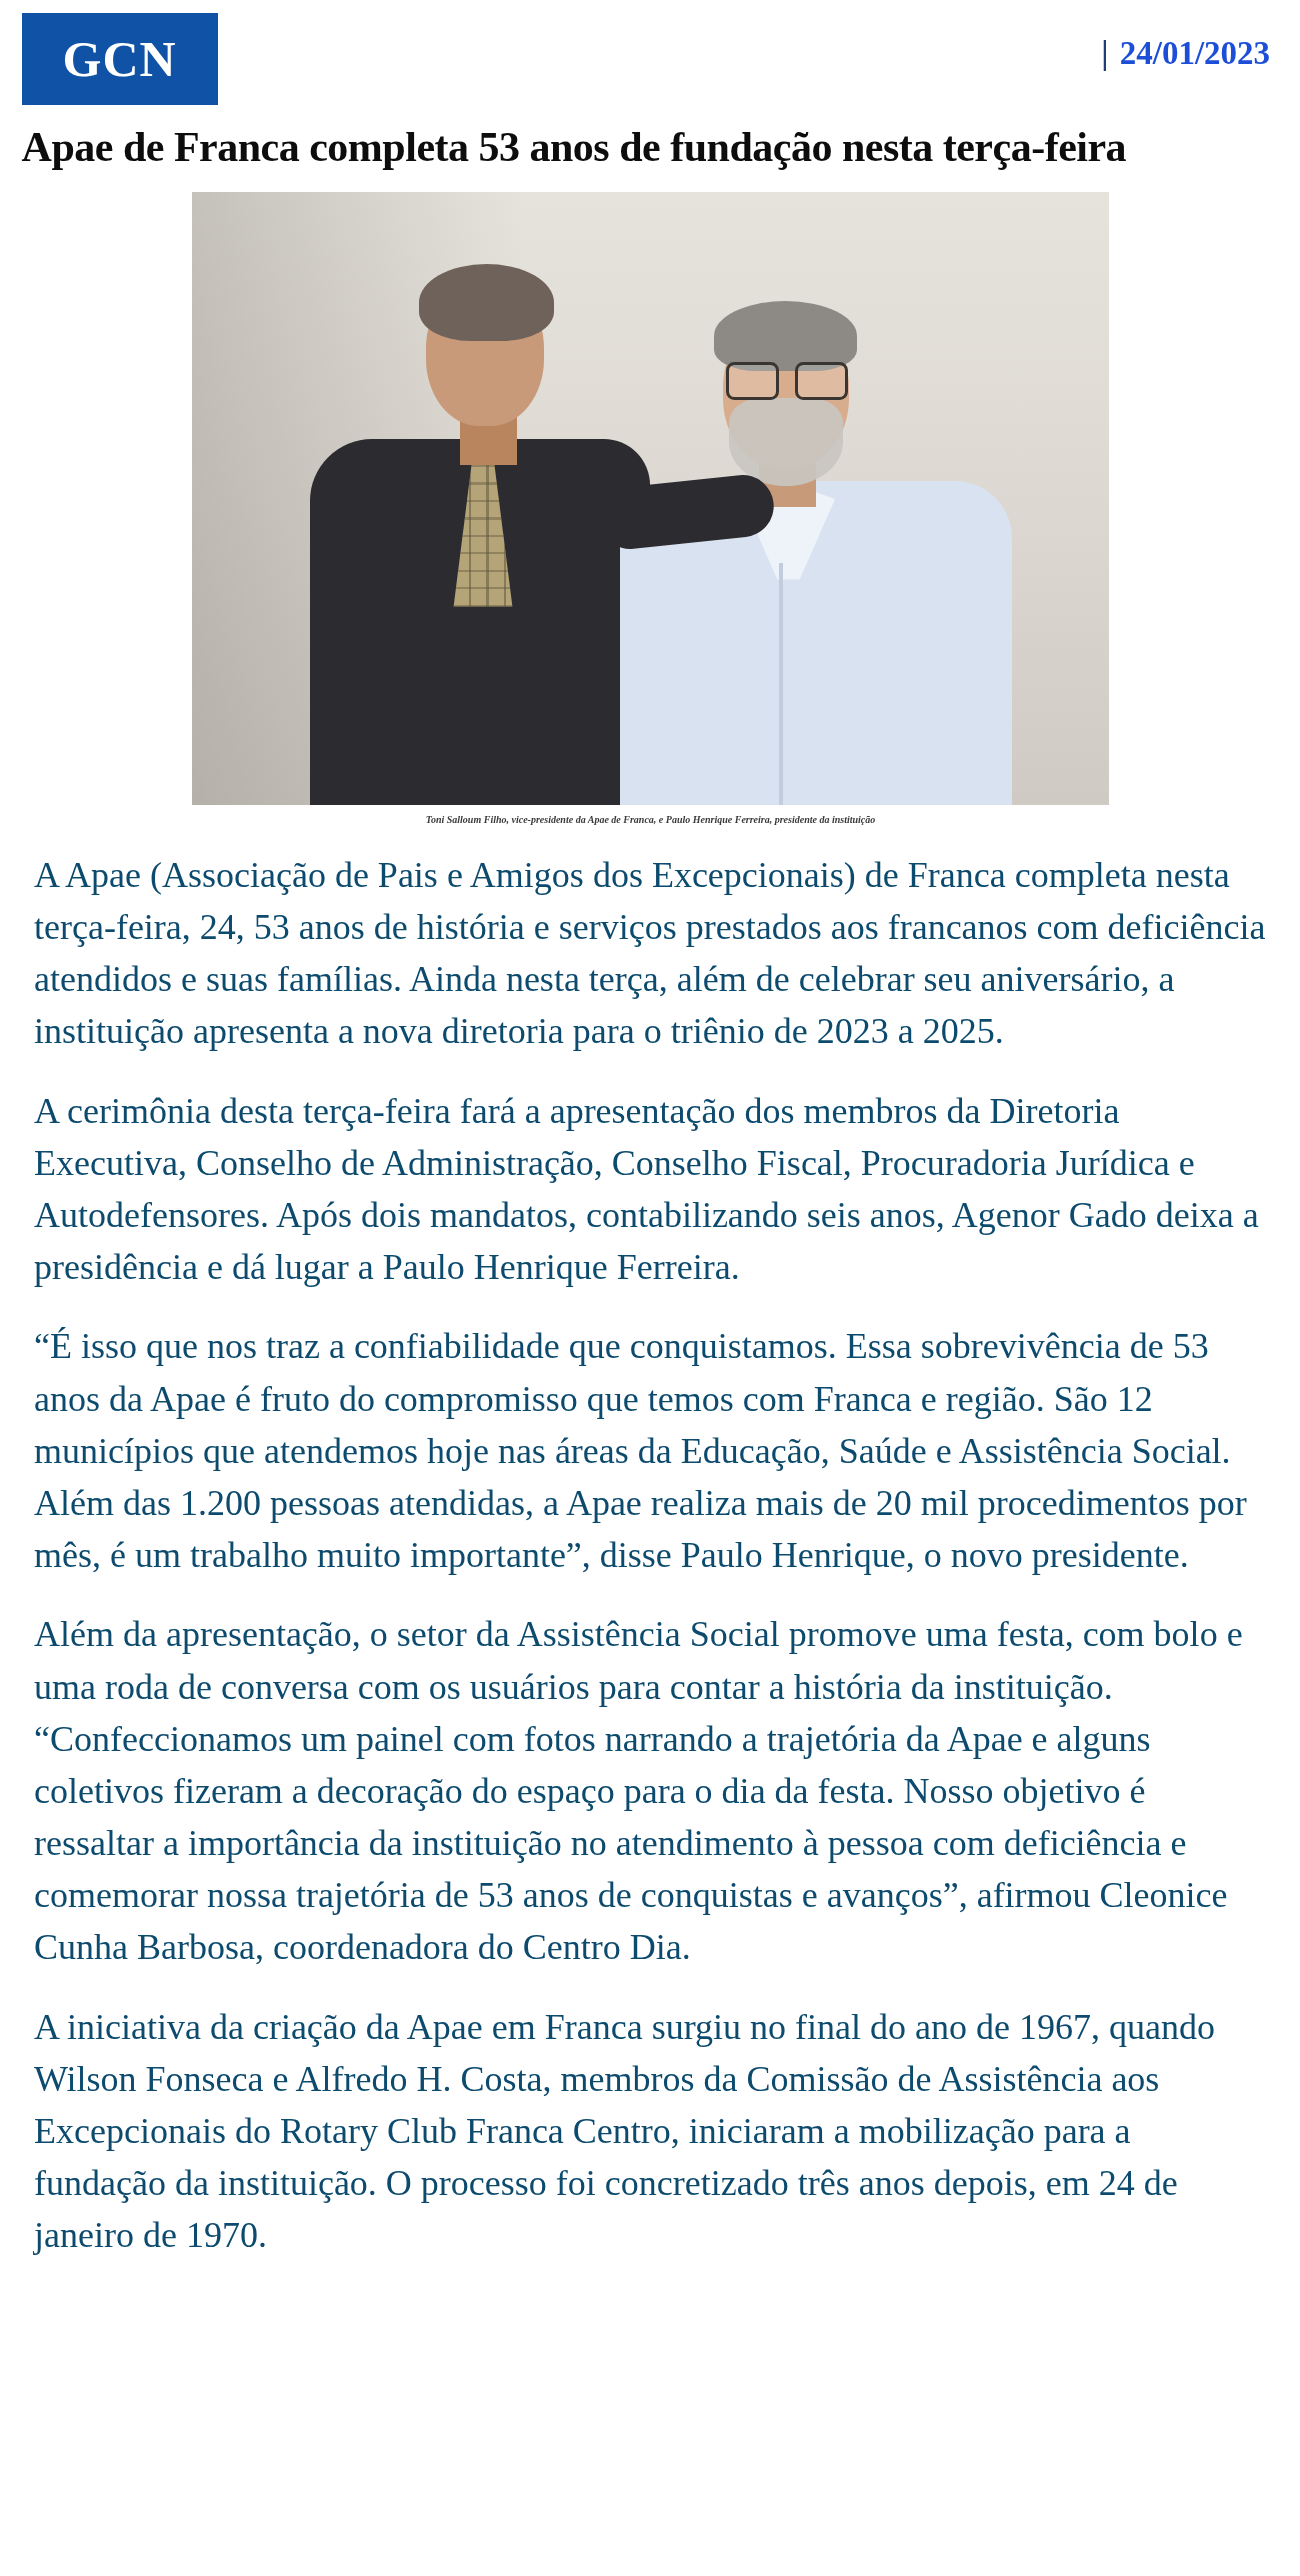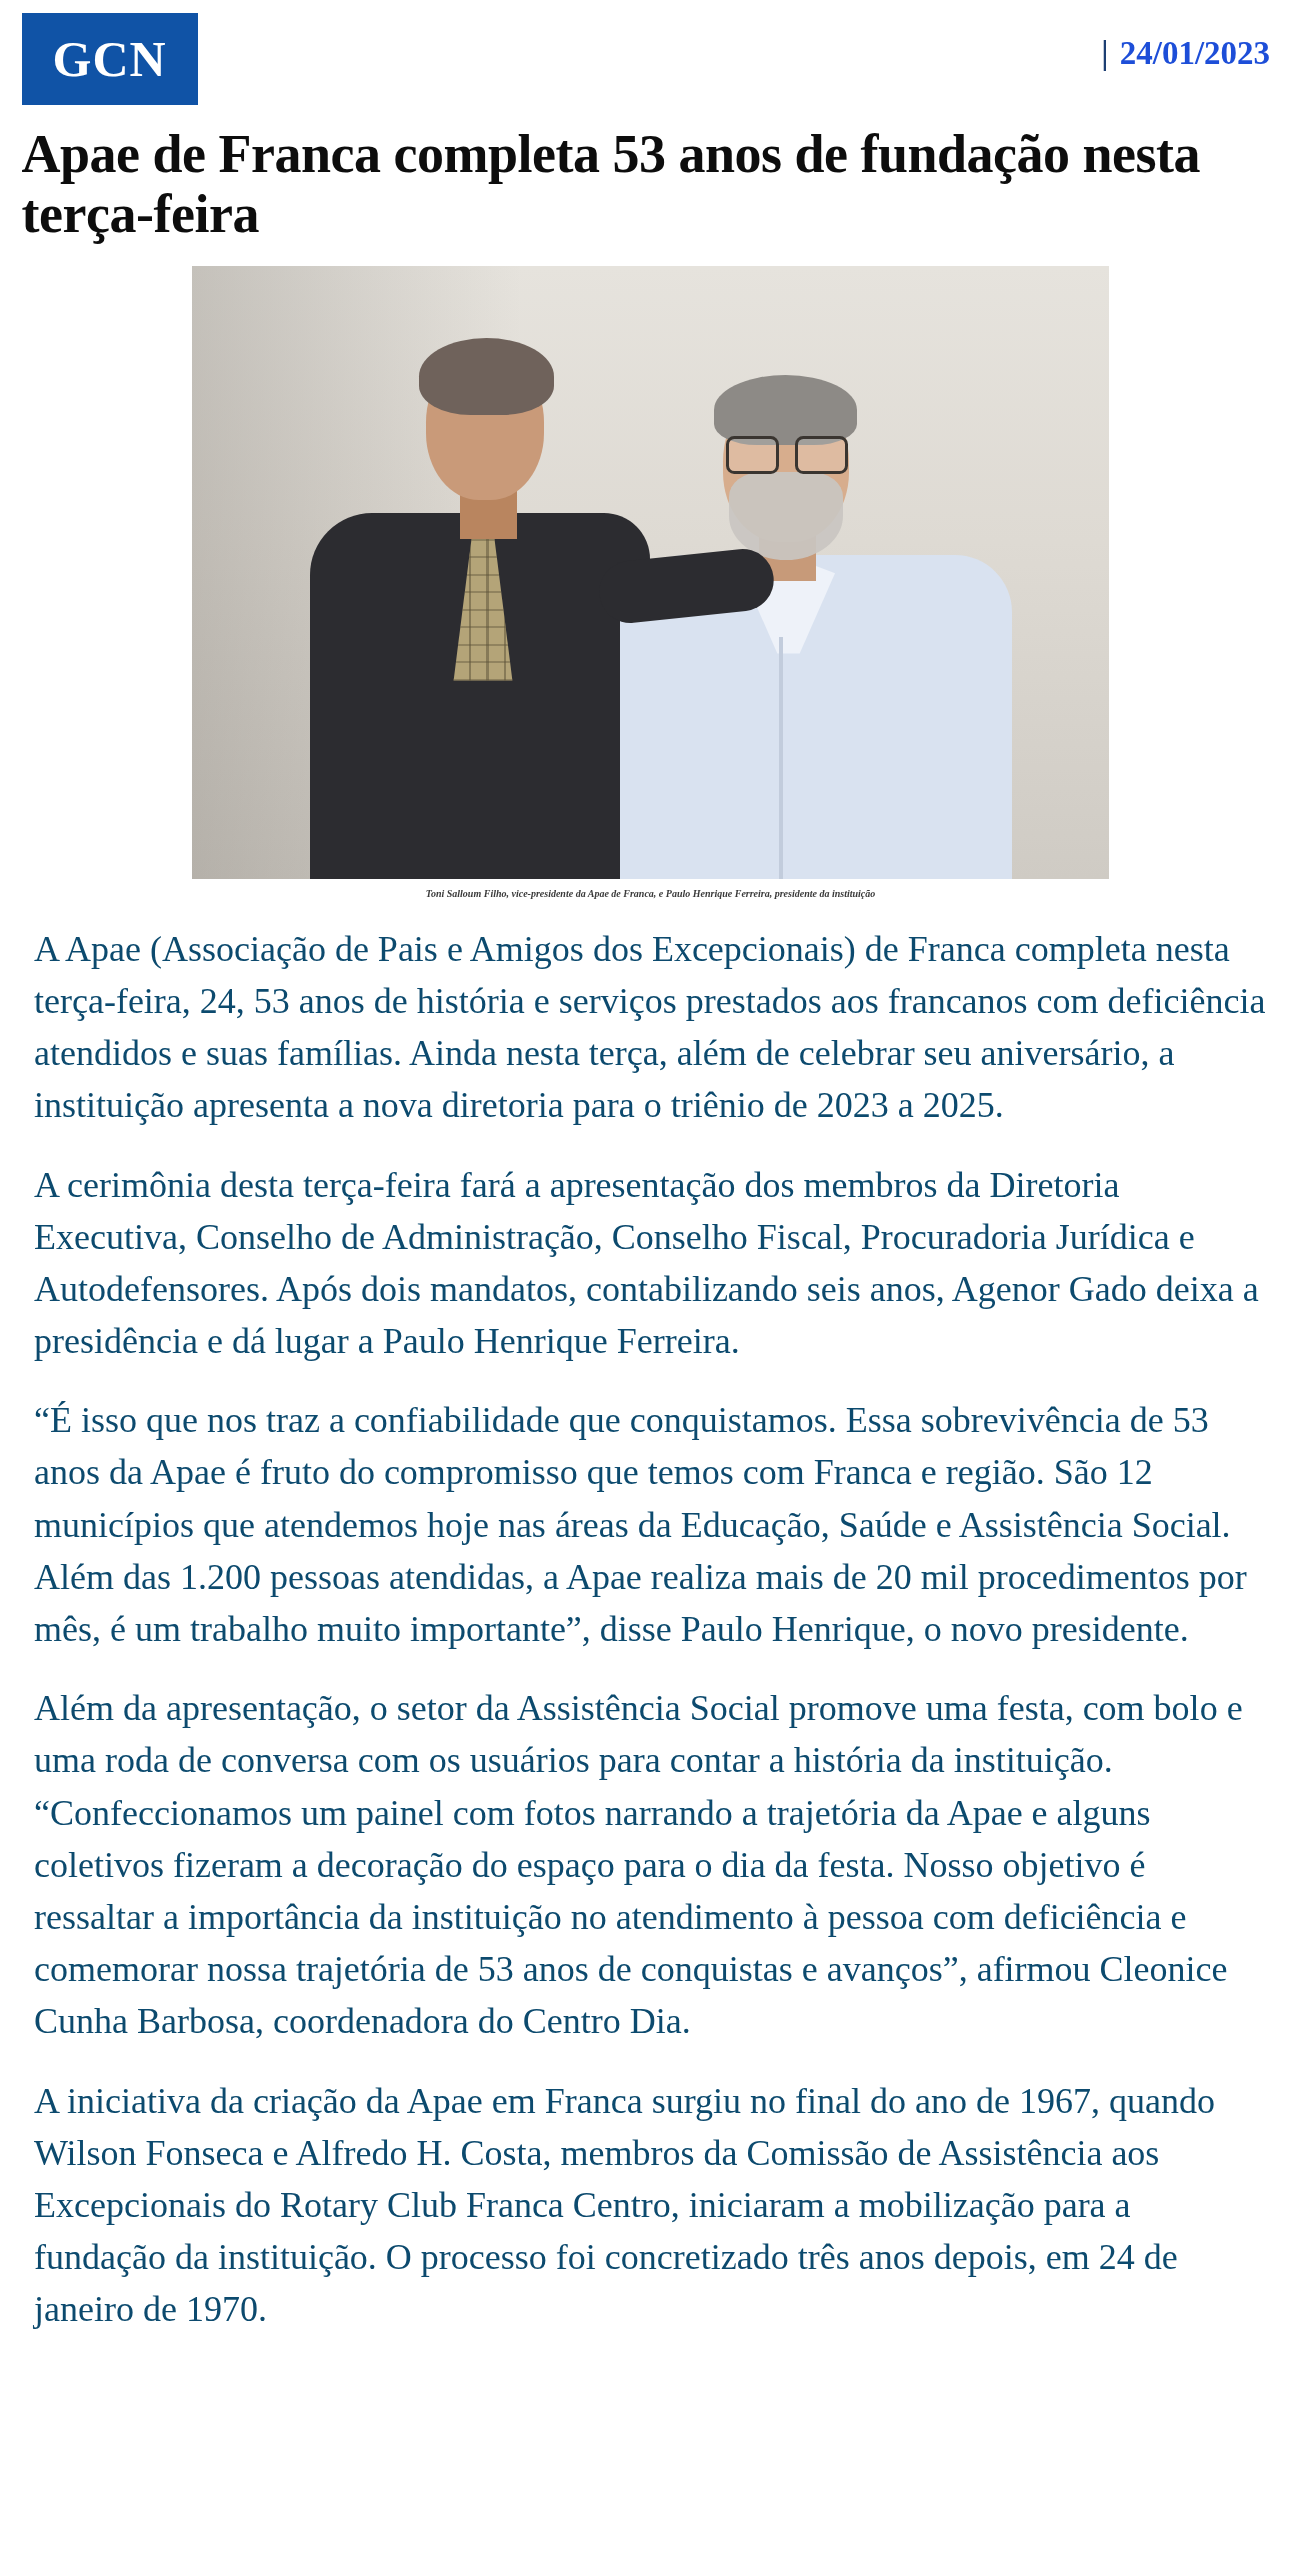--- a/index.html
+++ b/index.html
@@ -23,21 +23,21 @@
 
   
   .masthead {
     display: flex;
     align-items: flex-start;
     justify-content: space-between;
     padding-top: 13.4px;
     padding-bottom: 5.2px;
   }
   .logo {
-    width: 176px;
+    width: 196px;
     height: 92px;
     background: #1053a6;
     display: flex;
     align-items: center;
     justify-content: center;
     flex: none;
   }
   .logo-text {
     color: #ffffff;
     font-family: "Liberation Serif", serif;
@@ -64,21 +64,21 @@
     font-family: "Liberation Serif", serif;
     font-weight: bold;
     font-size: 33px;
     line-height: 1;
   }
 
   
   .headline {
     font-family: "Liberation Serif", serif;
     font-weight: bold;
-    font-size: 54px;
+    font-size: 42px;
     line-height: 1.12;
     letter-spacing: -0.5px;
     color: #0d0d0d;
     margin: 13.4px 0 0 0;
     padding-right: 20.6px;
   }
   .standfirst {
     font-family: "Liberation Serif", serif;
     font-size: 27px;
     line-height: 1.30;

